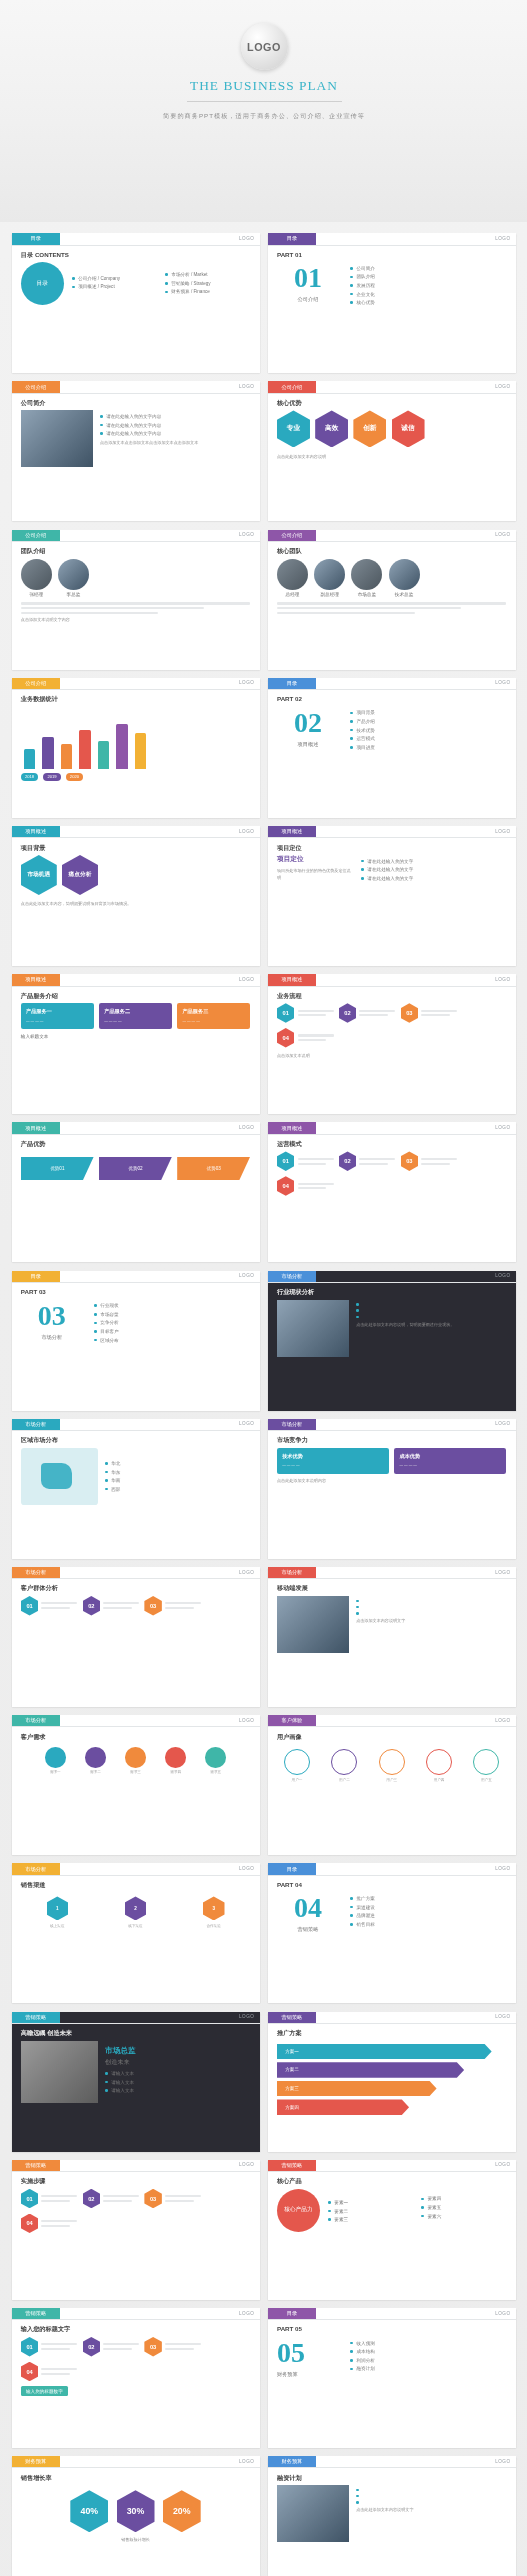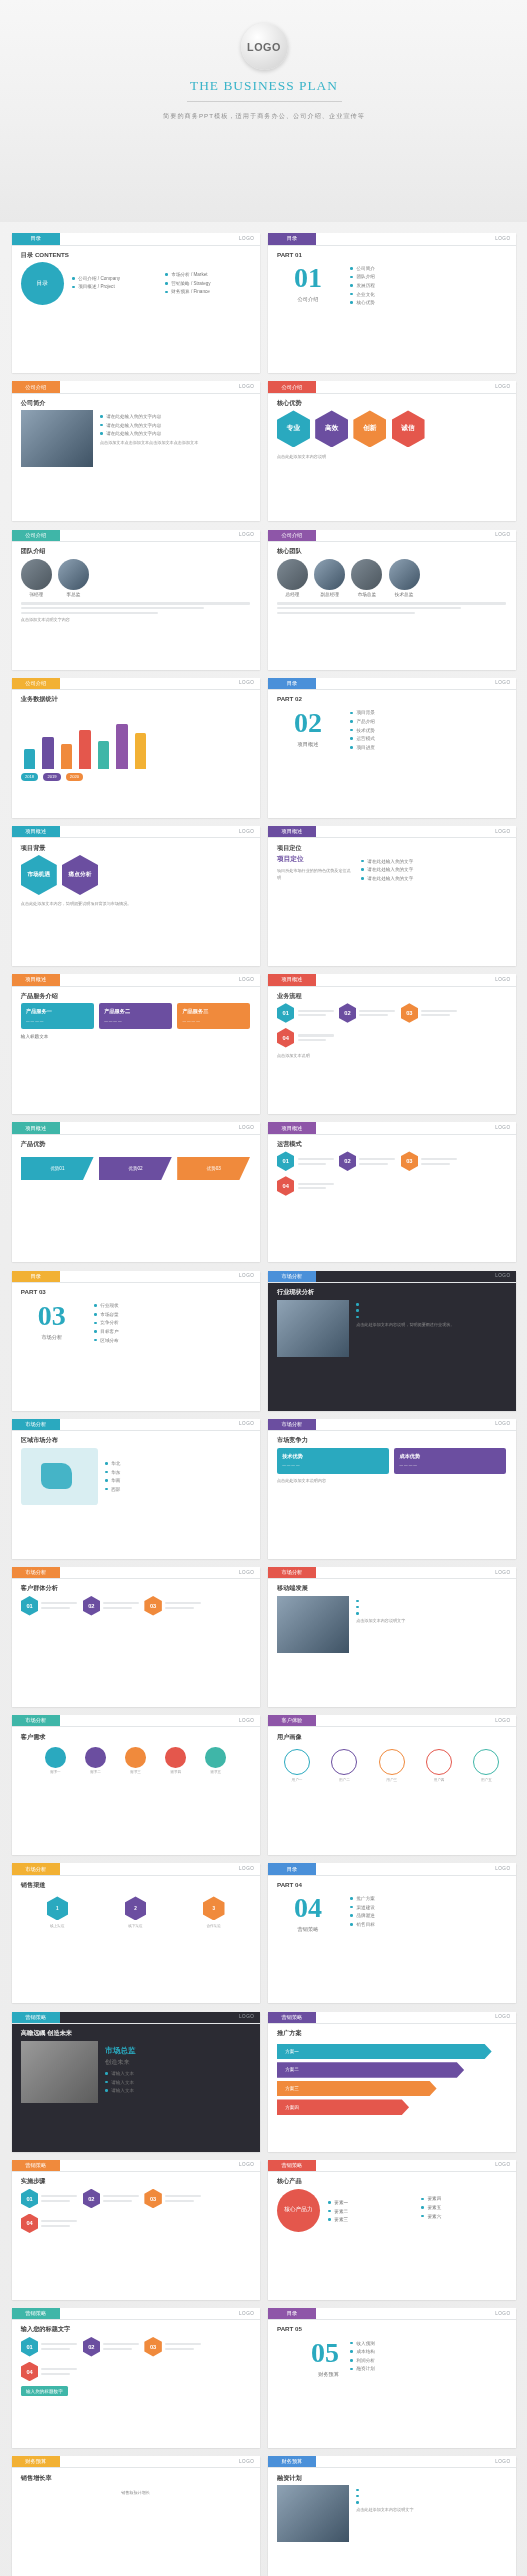--- a/index.html
+++ b/index.html
@@ -783,40 +783,45 @@
     <div style="margin-top:5.2px;font-size:4.6px;color:#fff;background:#3fb6a8;display:inline-block;padding:2.1px 5.2px;border-radius:1.5px">输入您的标题数字</div></div>
       </div>
       <div class="slide">
         <div class="s-topbar"></div>
         <div class="s-tab" style="background:#8e56a8">目录</div>
         <div class="s-logo">LOGO</div>
         <div class="s-line"></div>
         <div class="s-title" style="">PART 05</div>
         <div class="s-body">
           <div style="display:flex;gap:11.3px;align-items:flex-start">
-      <div style="flex:0 0 62px;text-align:right">
+      <div style="flex:0 0 62px;text-align:left">
         <div class="big-num">05</div>
         <div style="font-size:5.2px;color:#777;margin-top:2.1px">财务预算</div>
       </div>
       <ul class="dotlist" style="flex:1">
         <li>收入预测</li>
               <li>成本结构</li>
               <li>利润分析</li>
               <li>融资计划</li>
       </ul>
           </div>
         </div>
       </div>
       <div class="slide">
         <div class="s-topbar"></div>
         <div class="s-tab" style="background:#f2b134">财务预算</div>
         <div class="s-logo">LOGO</div>
         <div class="s-line"></div>
         <div class="s-title" style="">销售增长率</div>
         <div class="s-body">
+          <div style="display:flex;gap:8.2px;align-items:center;justify-content:center;margin-top:5.2px">
+      <div class="hexbadge" style="background:#2aa9bf;width:38px;height:42px;font-size:8.8px">40%</div>
+            <div class="hexbadge" style="background:#6b4ea0;width:38px;height:42px;font-size:8.8px">30%</div>
+            <div class="hexbadge" style="background:#f08a3c;width:38px;height:42px;font-size:8.8px">20%</div>
+    </div>
     <div class="mini" style="text-align:center;margin-top:5.2px">销售额预计增长</div>
         </div>
       </div>
       <div class="slide">
         <div class="s-topbar"></div>
         <div class="s-tab" style="background:#4a90d9">财务预算</div>
         <div class="s-logo">LOGO</div>
         <div class="s-line"></div>
         <div class="s-title" style="">融资计划</div>
         <div class="s-body">

